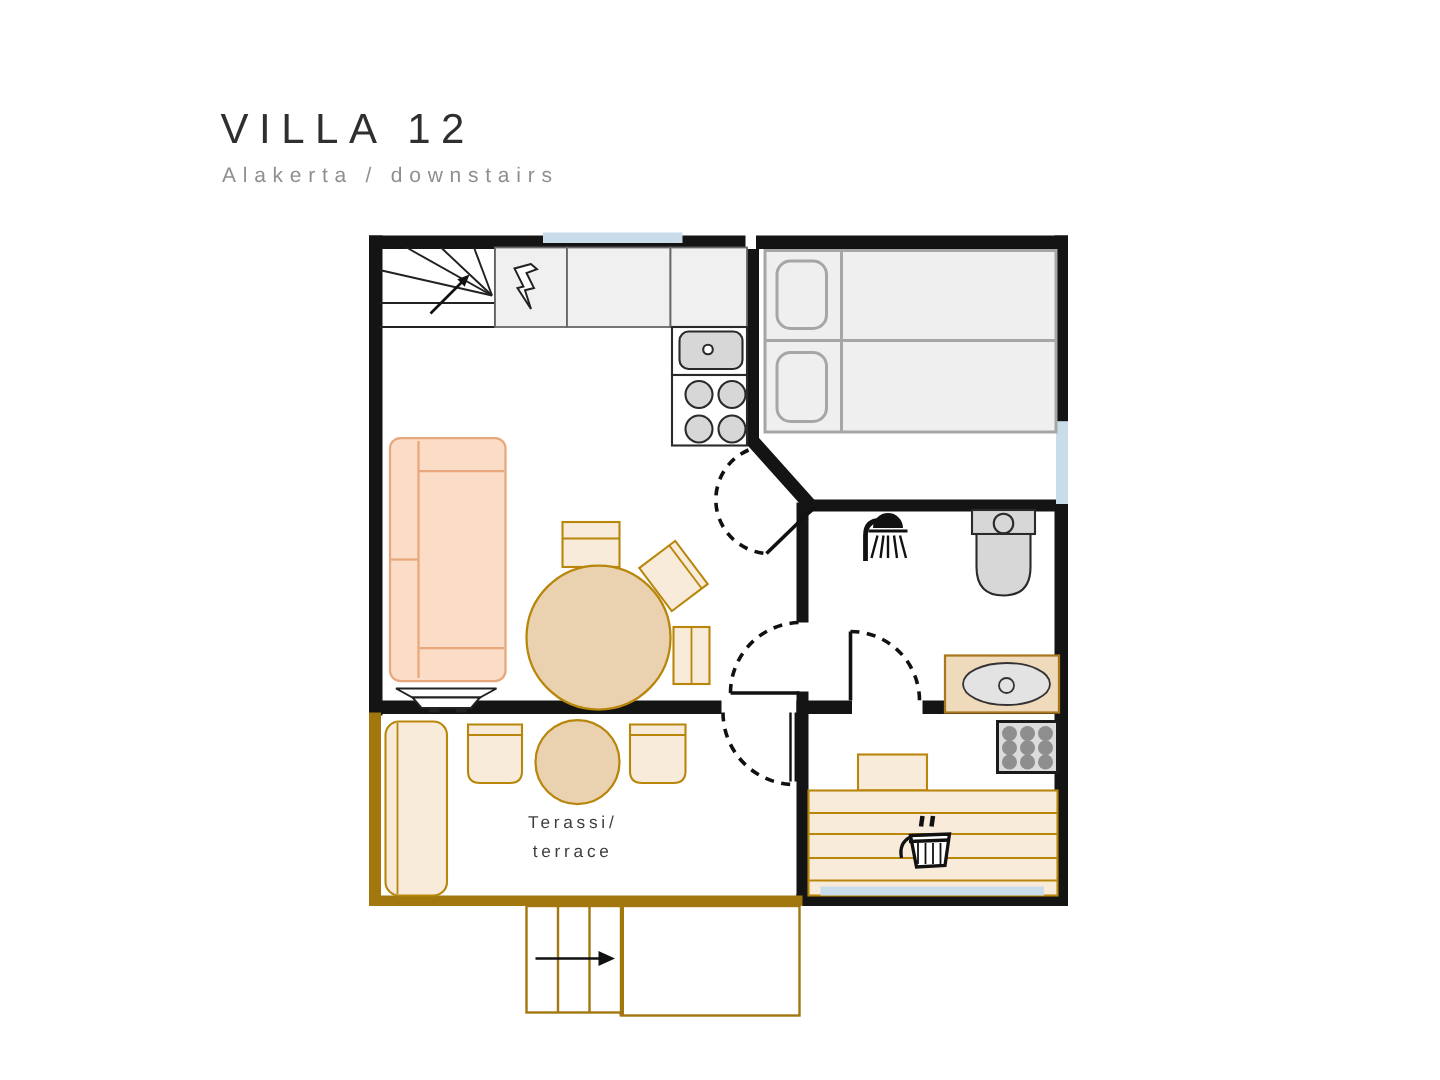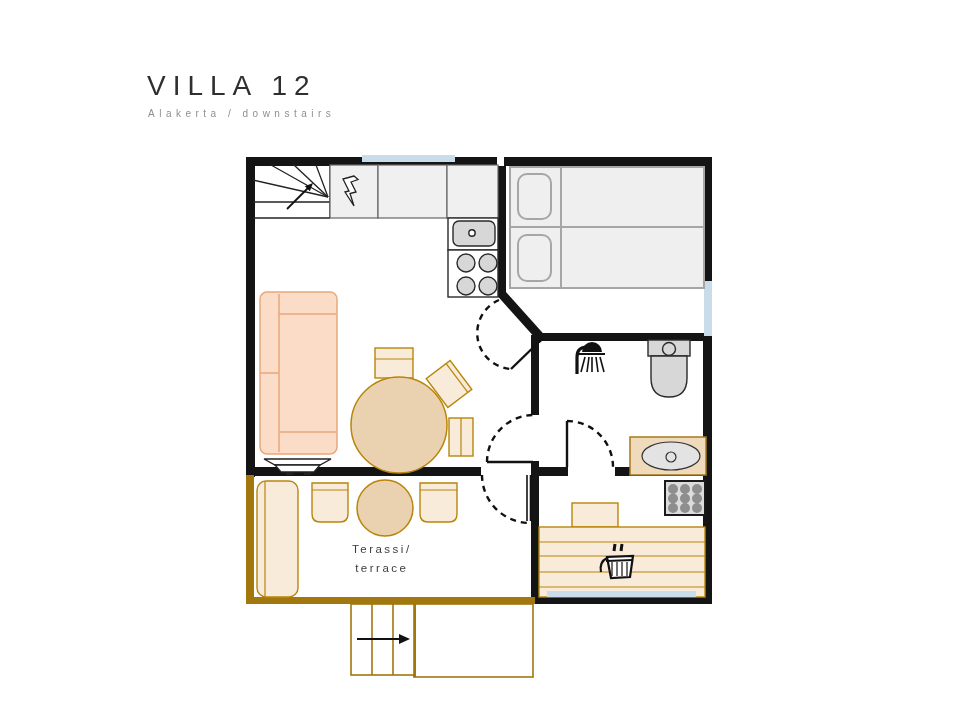--- a/index.html
+++ b/index.html
@@ -22,21 +22,21 @@
     --stone-fill:#8E8E8E;
     --text-dark:#2F2F2F;
     --text-gray:#8F8F8F;
     --label-gray:#3D3D3D;
   }
   html,body{margin:0;padding:0;background:#fff;}
   .stage{position:relative;width:960px;height:720px;overflow:hidden;background:#fff;
          font-family:"Liberation Sans",sans-serif;}
   .title{position:absolute;left:147px;top:70px;font-size:28px;font-weight:300;
          letter-spacing:7px;color:var(--text-dark);}
-  .subtitle{position:absolute;left:148px;top:108px;font-size:10px;font-weight:400;
+  .subtitle{position:absolute;left:148px;top:108px;font-size:14px;font-weight:400;
          letter-spacing:4.5px;color:var(--text-gray);}
   .terrace-label{position:absolute;left:352px;top:540px;font-size:11.5px;
          letter-spacing:2.5px;color:var(--label-gray);line-height:19px;pointer-events:none;text-align:center;}
   svg{position:absolute;left:0;top:0;}
   .wall{fill:var(--wall);}
   .wallline{stroke:var(--wall);stroke-width:9;fill:none;}
   .twall{fill:var(--terrace-wall);}
   .win{fill:var(--window);}
   .counter{fill:var(--counter-fill);stroke:var(--counter-stroke);stroke-width:1.2;}
   .fixcell{fill:#fff;stroke:var(--fixture-stroke);stroke-width:1.4;}

